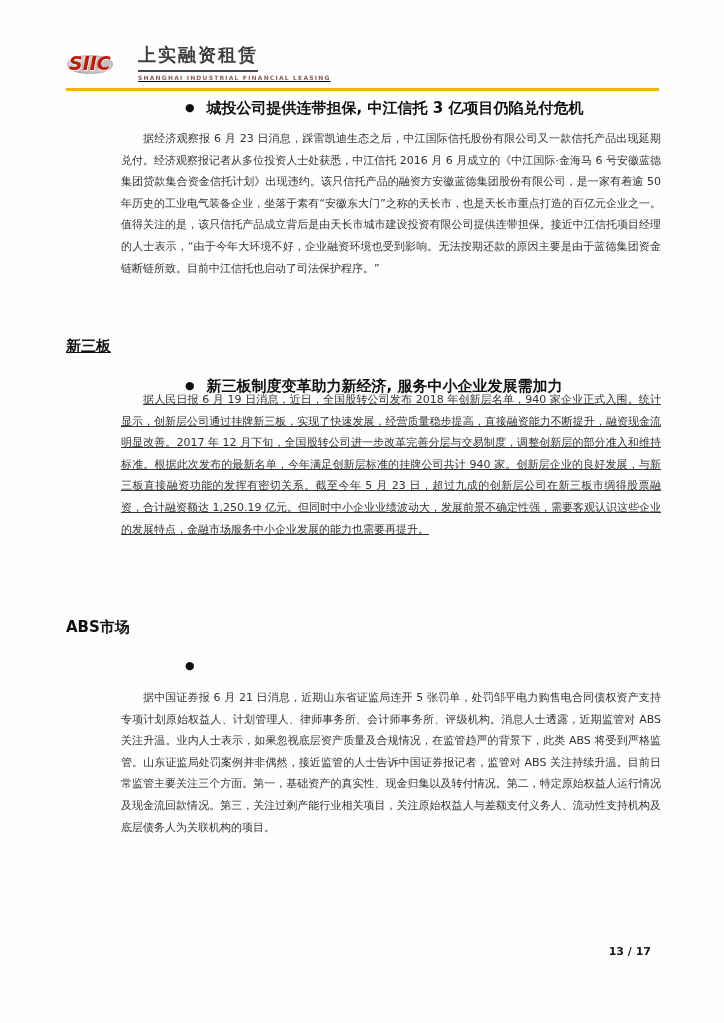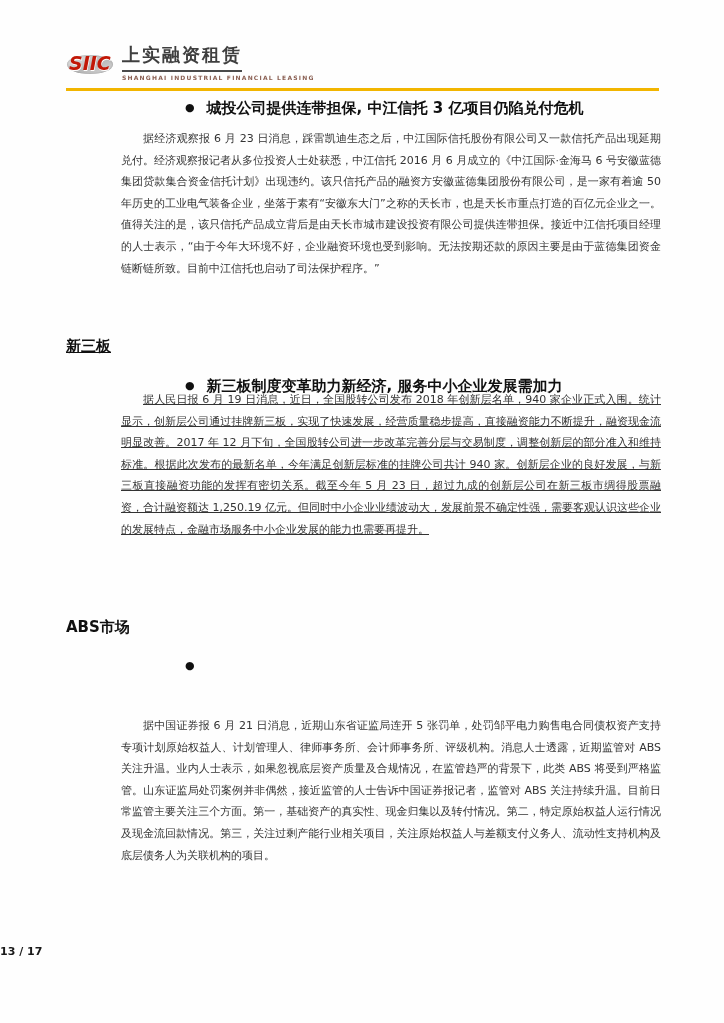--- a/index.html
+++ b/index.html
@@ -20,21 +20,21 @@
     position:absolute; left:1px; top:6px; width:46px; height:19px;
     border-radius:50%;
     background:linear-gradient(155deg,#ececec 0%,#b9b9b9 55%,#d9d9d9 100%);
     box-shadow:inset 0 0 2px #8f8f8f;
   }
   .siic-text {
     position:absolute; left:3px; top:3px;
     font-style:italic; font-weight:bold; font-size:19px;
     color:#c21807; text-shadow:0.5px 0.5px 0 #ffffff;
   }
-  .company-block { margin-left:6px; padding-top:2px; }
+  .company-block { margin-left:22px; padding-top:2px;text-decoration:underline; }
   .company-cn {
     display:inline-block;
     font-size:18px; font-weight:bold; color:#3f3f3f;
     letter-spacing:2px;
     border-bottom:2px solid #4a4a4a;
     padding-bottom:3px;
   }
   .company-en {
     margin-top:2px;
     font-size:6px; letter-spacing:1.2px;
@@ -67,26 +67,26 @@
   }
 
   
   #headline-1 { top:98px; }
   #body-1     { top:128px; }
   #label-2    { top:337px;text-decoration:underline; }
   #headline-2 { top:376px; }
   #body-2     { top:389px;text-decoration:underline; }
   #label-3    { top:618px;text-align:right; }
   #headline-3 { top:656px; }
-  #body-3     { top:715px; }
+  #body-3     { top:687px; }
 
   
   .footer {
     position:absolute; left:0; top:945px; width:651px;
-    text-align:left;
+    text-align:right;
     font-size:11px; font-weight:bold; color:#1a1a1a;
   }
 </style>
 </head>
 <body>
 
 <div class="page">
 
   <div class="logo">
     <div class="siic-mark">

